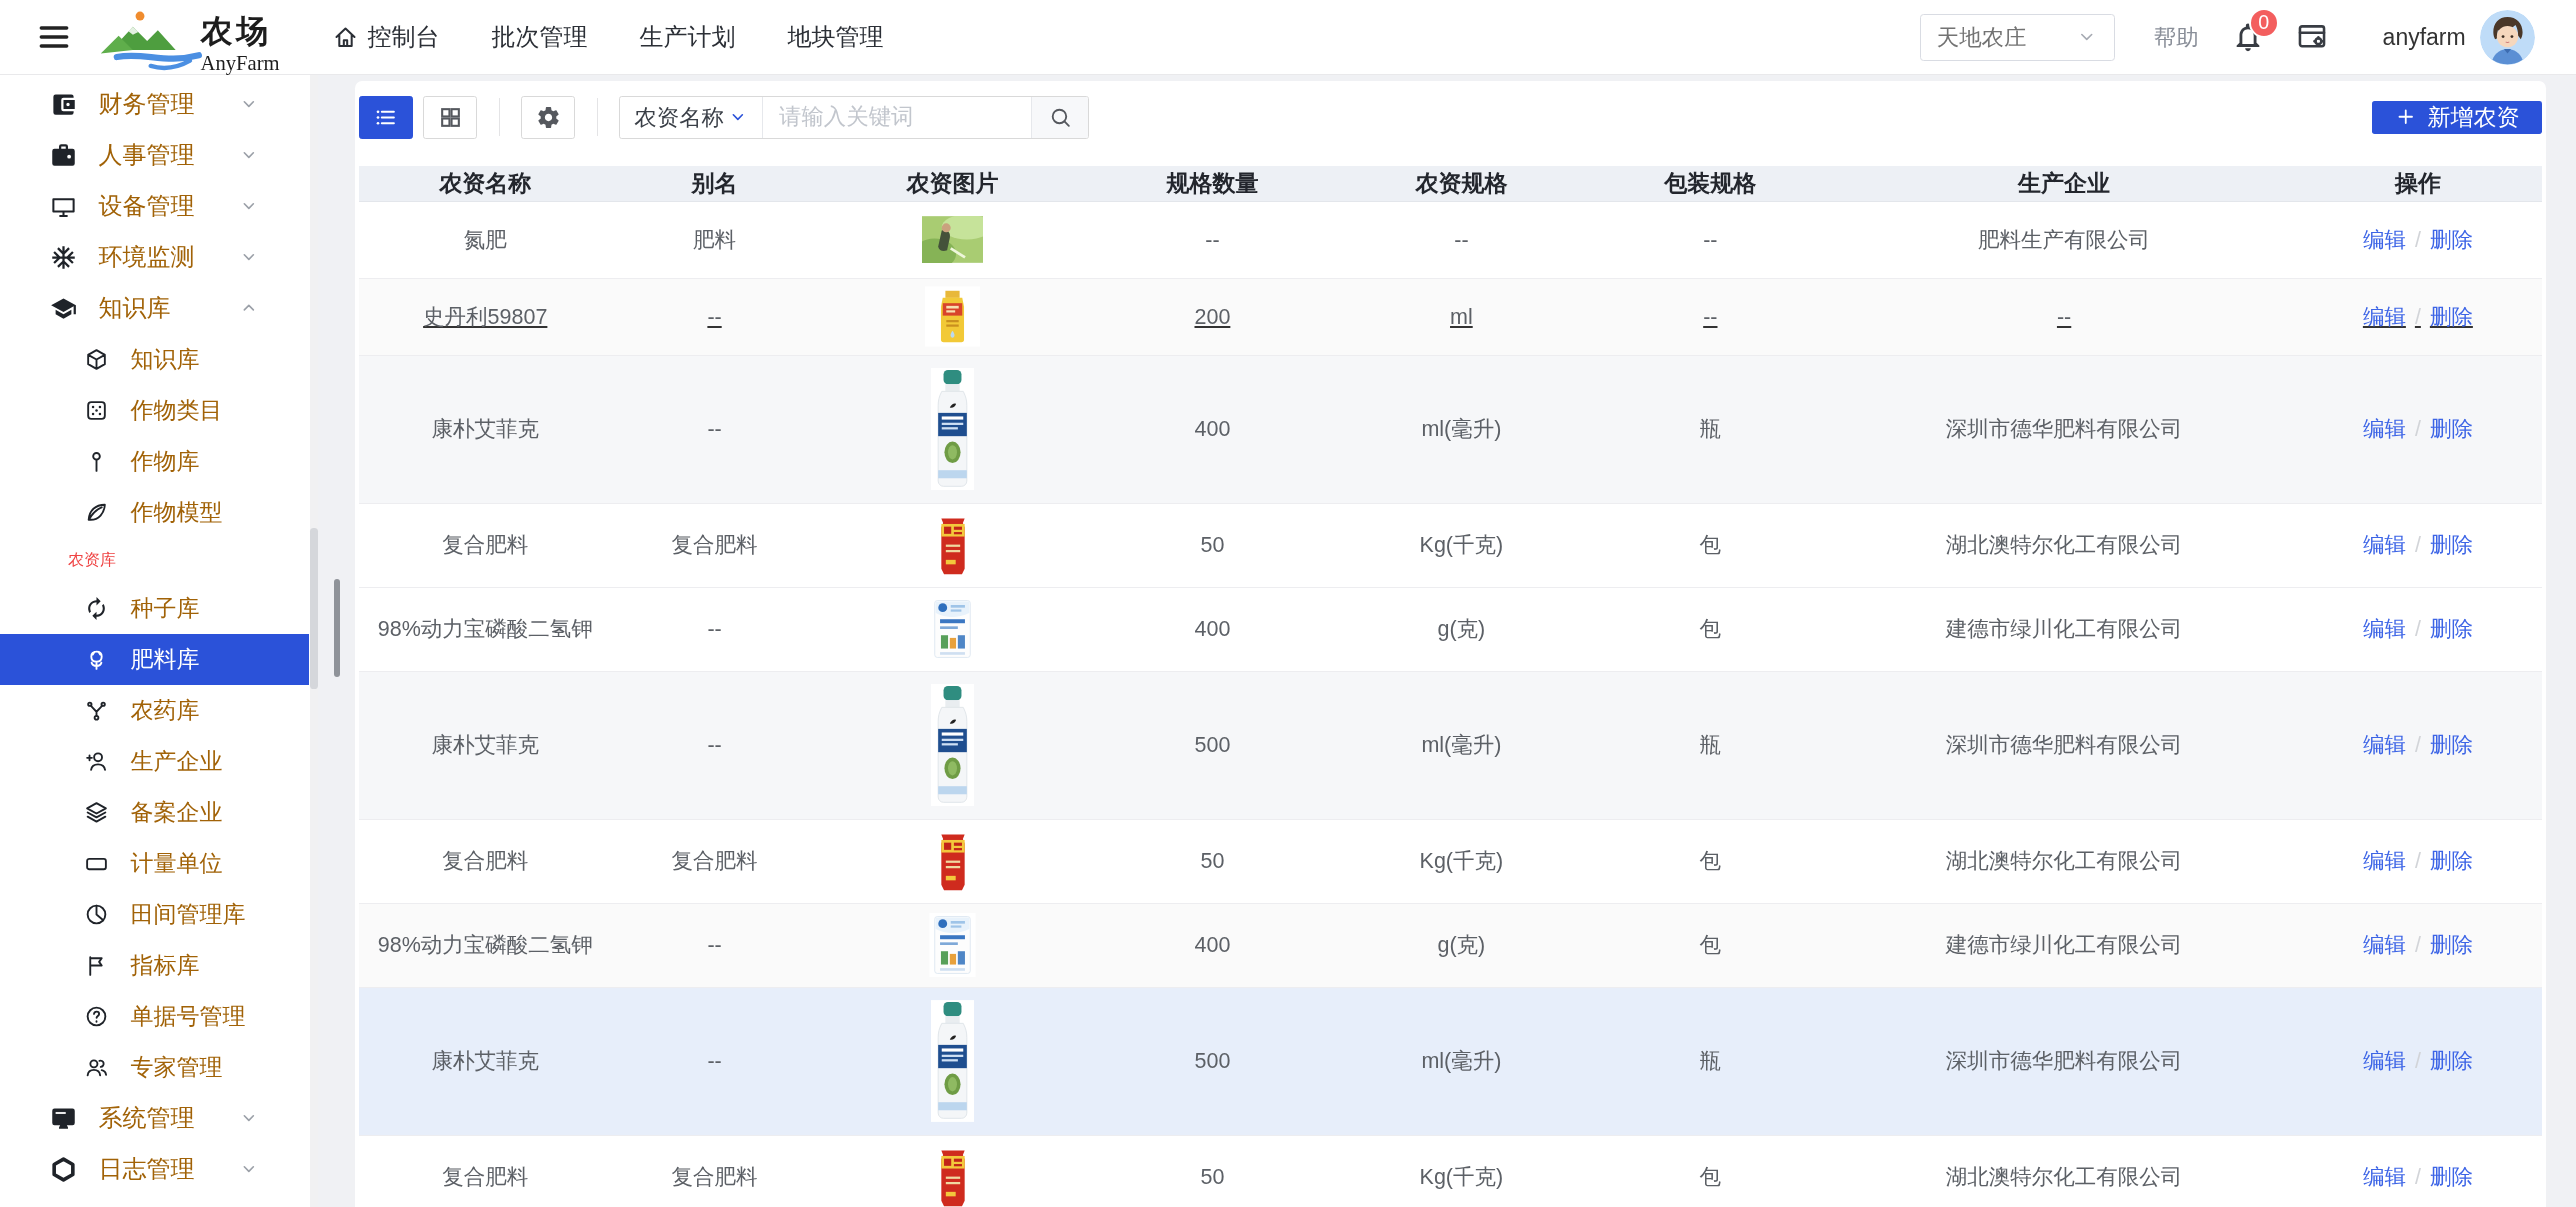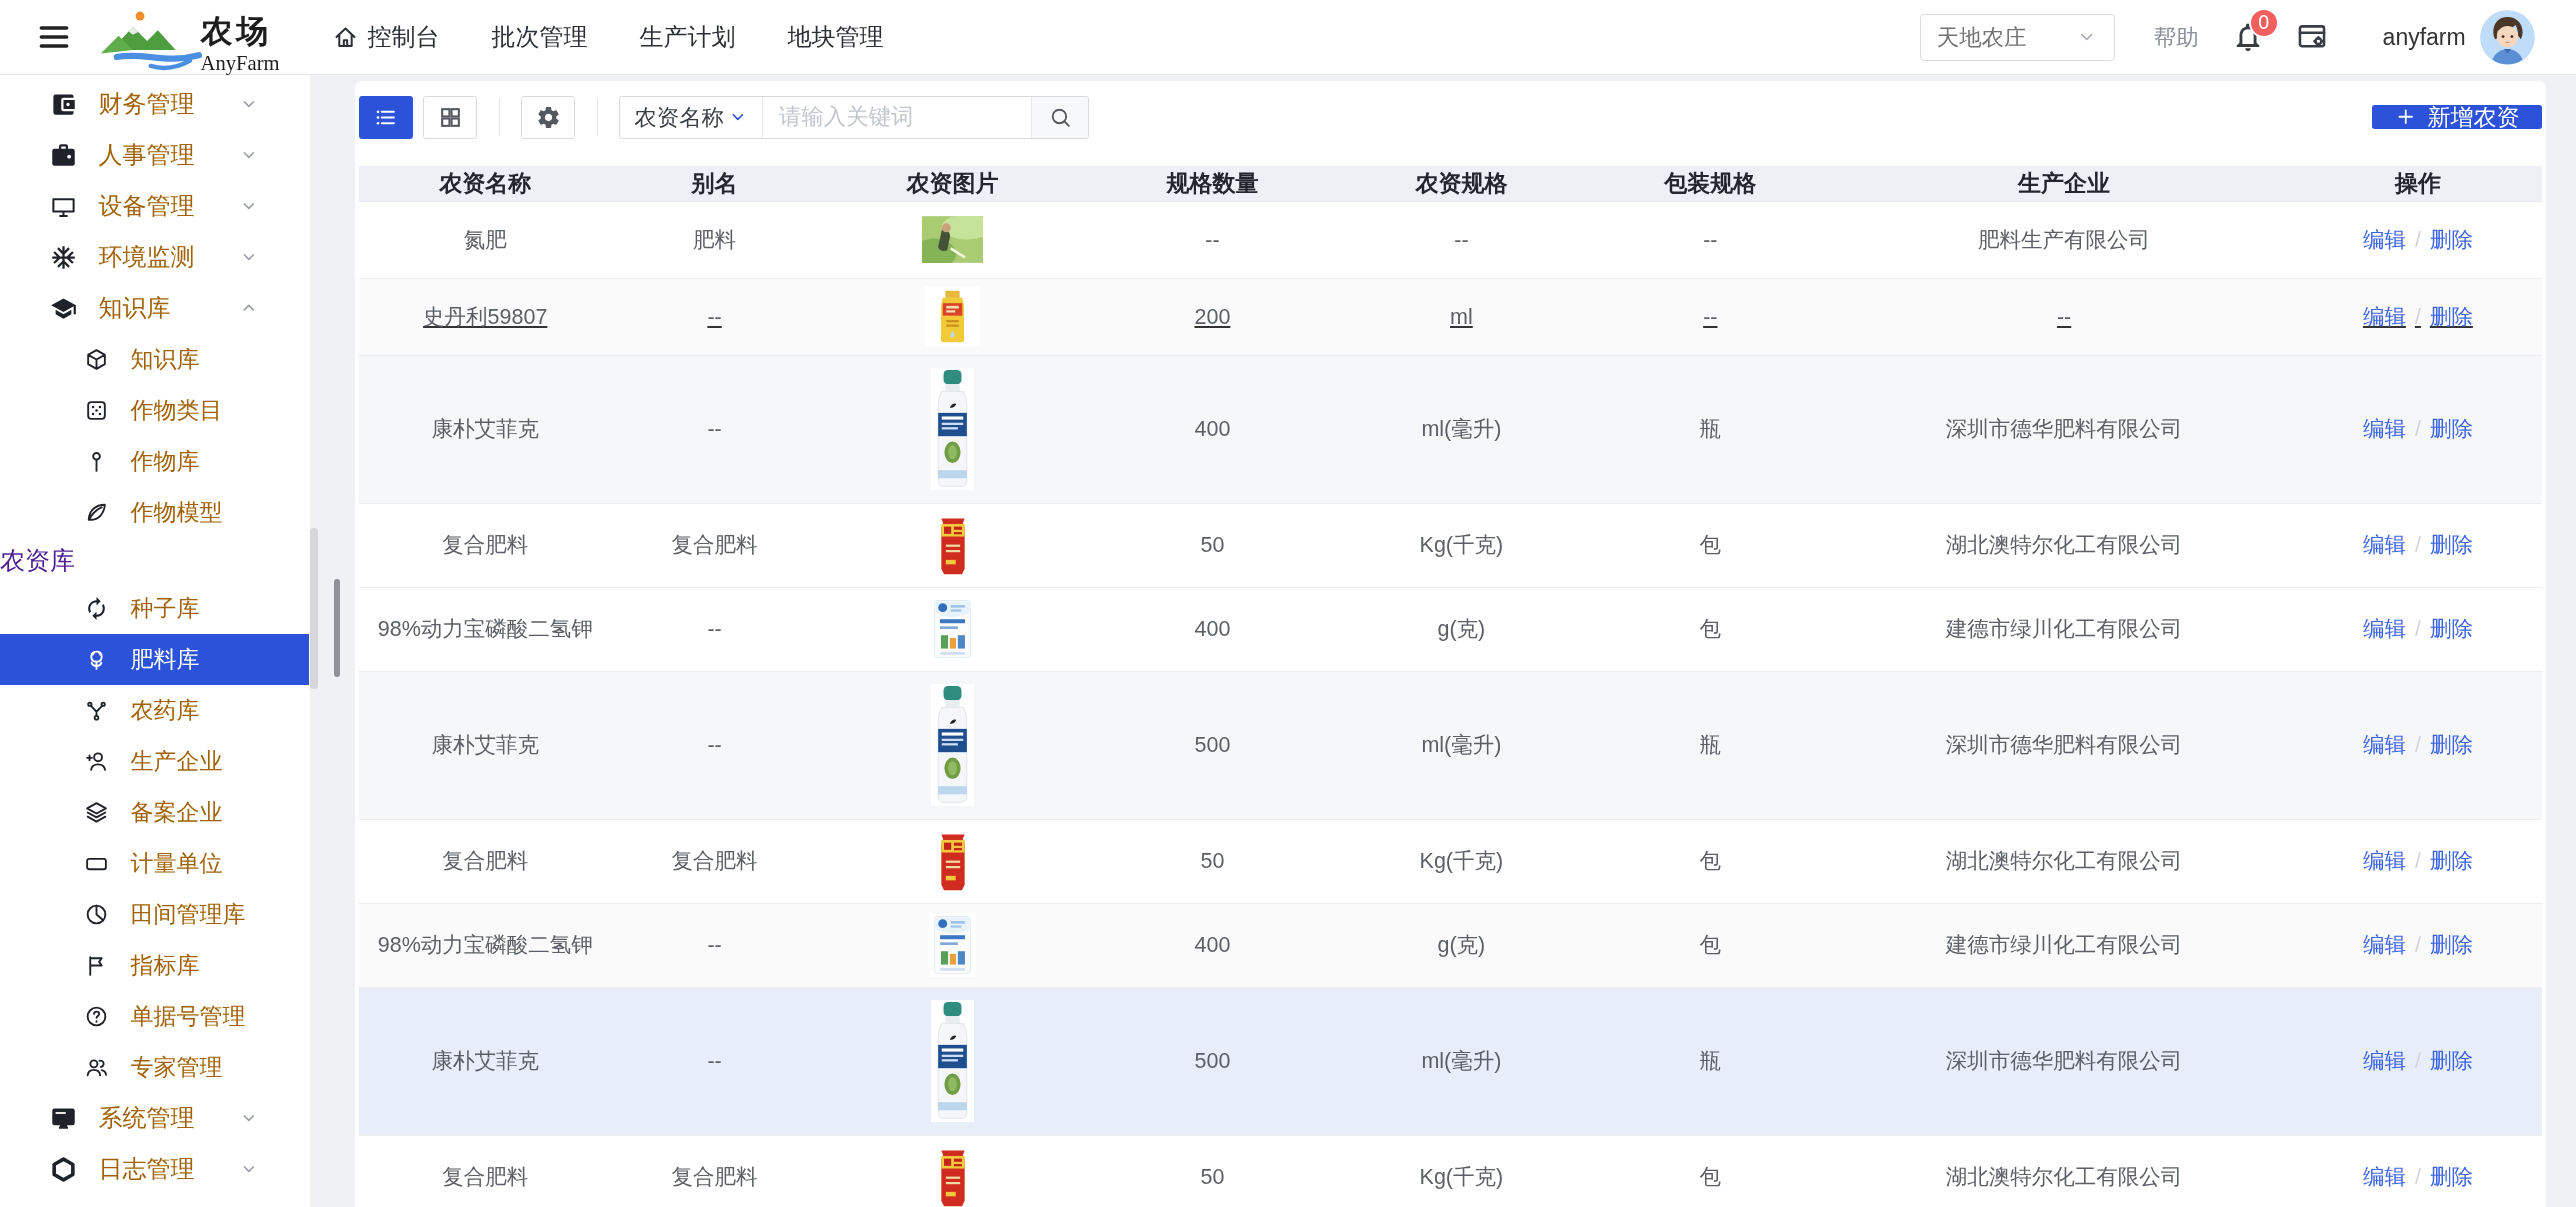--- a/index.html
+++ b/index.html
@@ -34,40 +34,40 @@
 .side-track{position:absolute;top:0;right:0;width:8px;height:100%;background:#f1f1f2}
 .side-thumb{position:absolute;right:0;width:8px;top:453px;height:161px;background:#d5d7db;border-radius:3.6px}
 .side-item{height:51px;display:flex;align-items:center;font-size:24px;color:#a16207;cursor:pointer;padding-right:38px}
 .side-item.top{padding-left:50px}
 .side-item.sub{padding-left:84px;font-size:23px}
 .side-item .ic{width:27px;height:27px;margin-right:21.5px;flex:none;color:#1f2329}
 .side-item.sub .ic{width:25px;height:25px}
 .side-item .chev{margin-left:auto;width:19.7px;height:19.7px;color:#9ba0a8}
 .side-item.selected{background:#2b52d9;color:#fff;margin-right:9px;padding-right:29px}
 .side-item.selected .ic{color:#fff}
-.side-section{height:45px;display:flex;align-items:center;font-size:25px;color:#4c1d95}
+.side-section{height:45px;display:flex;align-items:center;padding-left:68px;font-size:16px;color:#ef4444}
 .dark-thumb{position:absolute;left:334px;top:579px;width:6.3px;height:98px;background:#8f9399;border-radius:3.6px;z-index:3}
 
 
 .main{flex:1;padding:6.3px 30px 0 37px;min-width:0}
 .card{background:#fff;border-radius:7.2px 7.2px 0 0;height:100%;padding:14.3px 3.6px 0 3.6px}
 .toolbar{display:flex;align-items:center;height:43px}
 .btn-sq{width:54px;height:43px;border:0.9px solid #d9d9d9;border-radius:2.7px;background:#fff;display:flex;align-items:center;justify-content:center;color:#55585e;cursor:pointer}
 .btn-sq .ic{width:25px;height:25px}
 .btn-sq.active{background:#2b52d9;border-color:#2b52d9}
 .view-grid{margin-left:10.7px}
 .tdiv{width:0.9px;height:38px;background:#e4e4e6;margin:0 21.5px}
 .sgroup{display:flex;height:43px;border:0.9px solid #d9d9d9;border-radius:2.7px;overflow:hidden;background:#fff}
 .sel{width:143px;display:flex;align-items:center;justify-content:space-between;padding:0 14.3px;font-size:22.4px;color:#3a3f47;border-right:0.9px solid #e6e8ec;cursor:pointer}
 .sel .ic{width:19.7px;height:19.7px;color:#2b52d9}
 .sinput{width:268px;padding:0 16px;font-size:22.4px;border:none;outline:none;color:#15803d;font-family:inherit}
 .sinput::placeholder{color:#c2c6cd}
 .sbtn{width:57px;border-left:0.9px solid #e6e8ec;background:#f7f8fa;display:flex;align-items:center;justify-content:center;color:#55585e;cursor:pointer}
 .sbtn .ic{width:25px;height:25px}
-.add-btn{margin-left:auto;height:24px;background:#2b52d9;color:#fff;border-radius:2.7px;display:flex;align-items:center;gap:10.7px;padding:0 23px;font-size:23px;cursor:pointer;white-space:nowrap}
+.add-btn{margin-left:auto;height:33px;background:#2b52d9;color:#fff;border-radius:2.7px;display:flex;align-items:center;gap:10.7px;padding:0 23px;font-size:23px;cursor:pointer;white-space:nowrap}
 .add-btn .ic{width:21.5px;height:21.5px;color:#fff}
 
 
 .table{margin-top:27px}
 .thead{display:flex;background:#edf0f5;height:36px;align-items:center;border-bottom:0.9px solid #e3e6eb}
 .th{font-size:23px;font-weight:bold;color:#23262d;text-align:center}
 .tr{display:flex;align-items:center;border-bottom:0.9px solid #ededf0}
 .td{font-size:21.5px;color:#5c6066;text-align:center;line-height:1.4;padding:0 7.2px}
 .c1{width:11.6%}.c2{width:9.4%}.c3{width:12.4%}.c4{width:11.4%}.c5{width:11.4%}.c6{width:11.4%}.c7{width:21%}.c8{width:11.4%}
 .ops a{color:#3c64e6;text-decoration:none;cursor:pointer}

